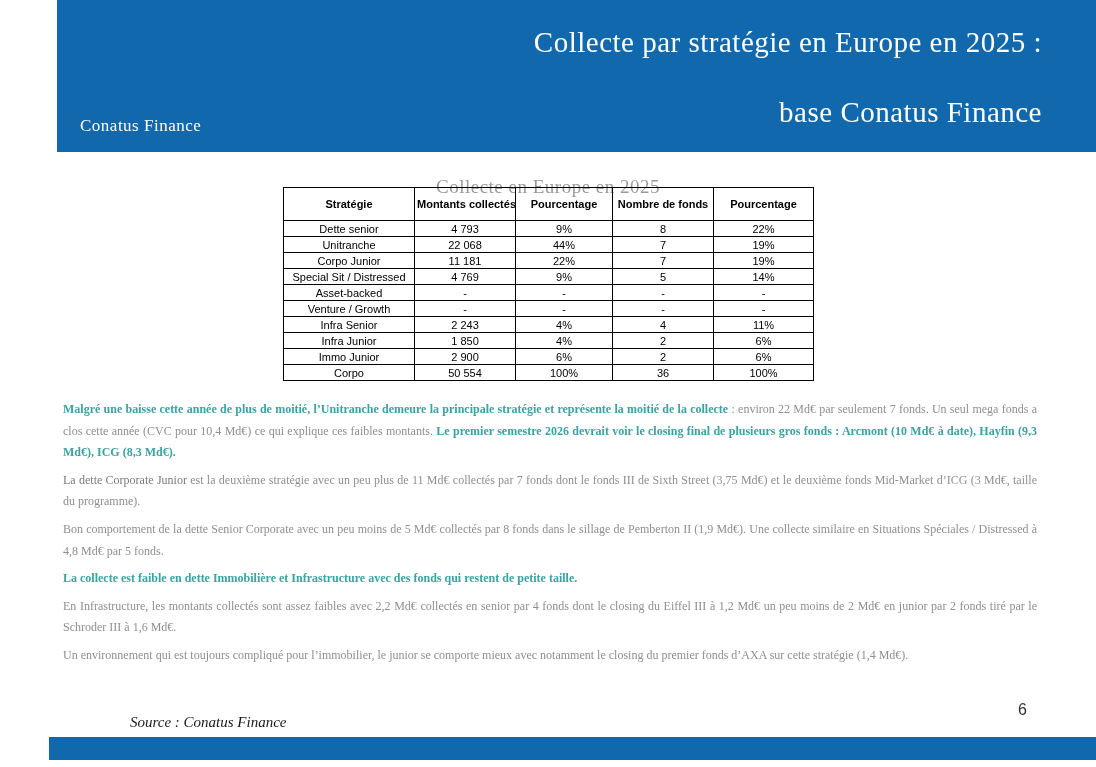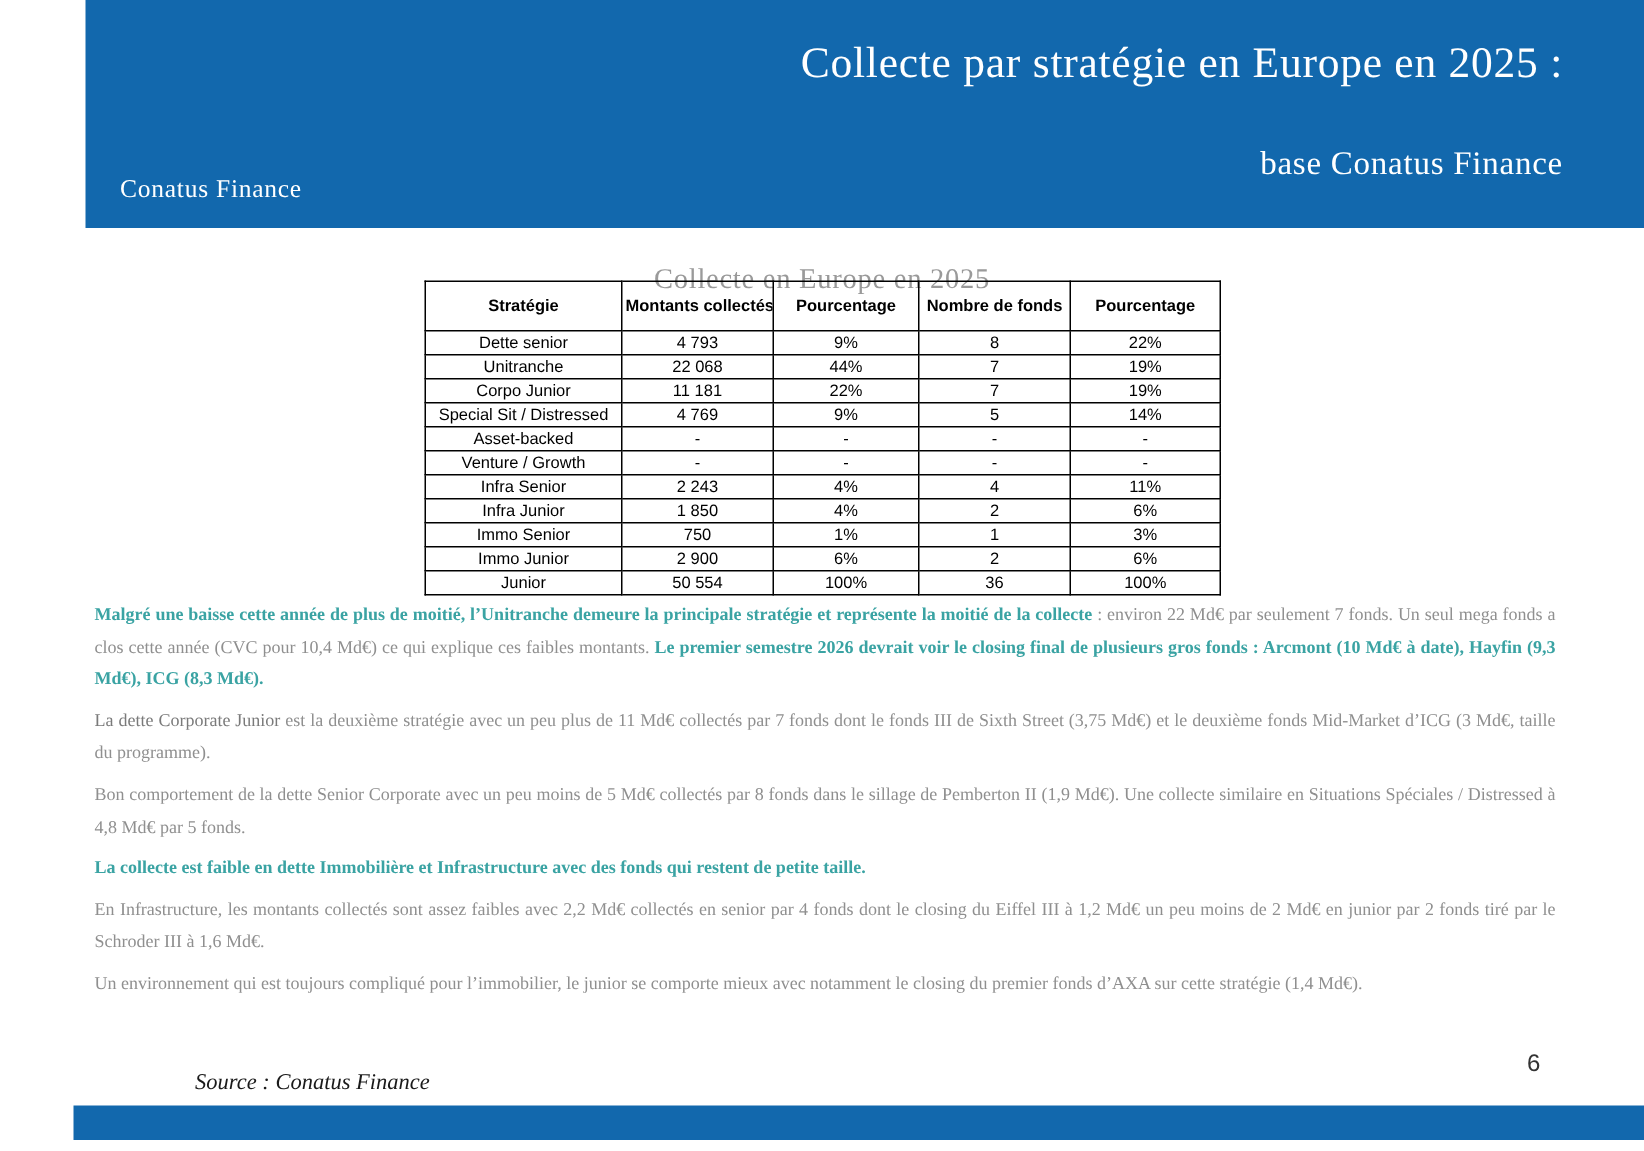--- a/index.html
+++ b/index.html
@@ -15,21 +15,21 @@
   .logo{
     position:absolute;left:23px;top:116px;
     color:#ffffff;font-size:17px;letter-spacing:0.5px;white-space:nowrap;
   }
   .title-l1{
     position:absolute;right:54px;top:26px;
     color:#ffffff;font-size:29px;letter-spacing:0.5px;white-space:nowrap;
   }
   .title-l2{
     position:absolute;right:54px;top:96px;
-    color:#ffffff;font-size:22px;letter-spacing:0.5px;white-space:nowrap;
+    color:#ffffff;font-size:29px;letter-spacing:0.5px;white-space:nowrap;
   }
   
   .table-title{
     position:absolute;left:283px;top:176px;width:530px;
     text-align:center;color:#9A9A9A;font-size:19px;letter-spacing:0.5px;
   }
   table.data-table{
     position:absolute;left:283px;top:187px;width:530px;
     border-collapse:collapse;table-layout:fixed;
     font-family:"Liberation Sans", sans-serif;font-size:11px;color:#000000;
@@ -146,35 +146,28 @@
           <td>11%</td>
         </tr>
         <tr>
           <td>Infra Junior</td>
           <td>1 850</td>
           <td>4%</td>
           <td>2</td>
           <td>6%</td>
         </tr>
         <tr>
-          <td>Immo Senior</td>
-          <td>750</td>
-          <td>1%</td>
-          <td>1</td>
-          <td>3%</td>
-        </tr>
-        <tr>
           <td>Immo Junior</td>
           <td>2 900</td>
           <td>6%</td>
           <td>2</td>
           <td>6%</td>
         </tr>
         <tr>
-          <td>Junior</td>
+          <td>Corpo</td>
           <td>50 554</td>
           <td>100%</td>
           <td>36</td>
           <td>100%</td>
         </tr>
       </tbody>
   </table>
 
   <div class="commentary" id="commentary">
       <p><span class="seg-teal">Malgré une baisse cette année de plus de moitié, l’Unitranche demeure la principale stratégie et représente la moitié de la collecte</span><span class="seg-normal"> : environ 22 Md€ par seulement 7 fonds. Un seul mega fonds a clos cette année (CVC pour 10,4 Md€) ce qui explique ces faibles montants. </span><span class="seg-teal">Le premier semestre 2026 devrait voir le closing final de plusieurs gros fonds : Arcmont (10 Md€ à date), Hayfin (9,3 Md€), ICG (8,3 Md€).</span></p>

